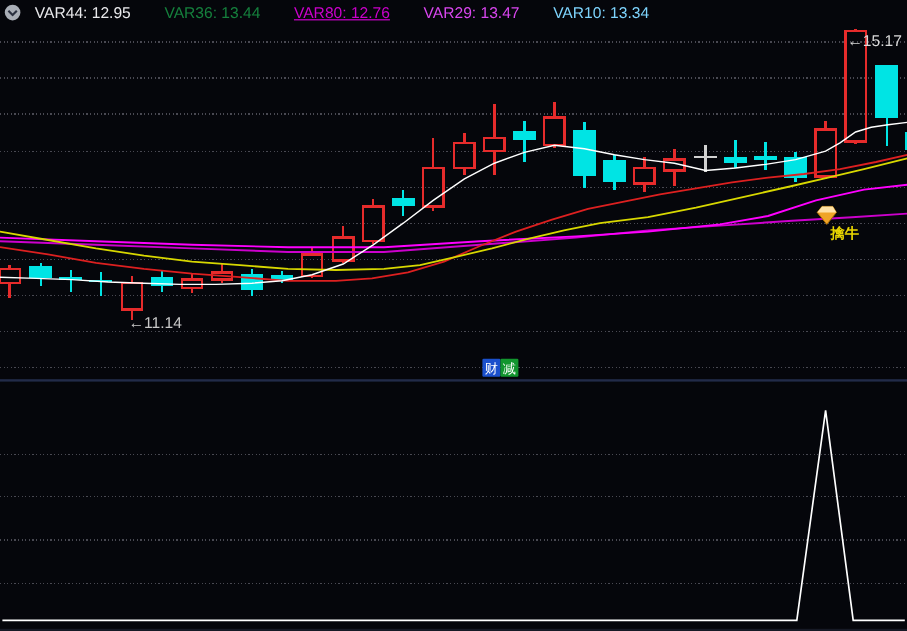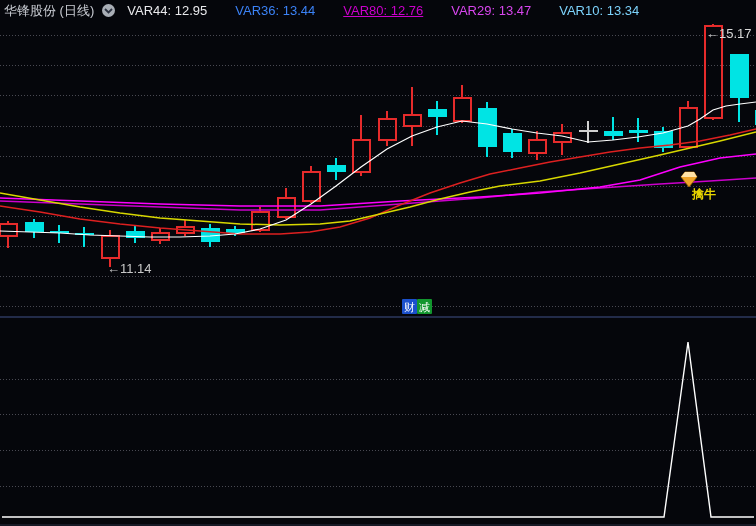--- a/index.html
+++ b/index.html
@@ -140,29 +140,28 @@
       <rect x="402" y="299" width="15" height="15" fill="#1b50cc" rx="1"></rect>
       <text x="409.5" y="310.5" fill="#ffffff" font-size="11" text-anchor="middle">财</text>
       <rect x="417" y="299" width="15" height="15" fill="#12962e" rx="1"></rect>
       <text x="424.5" y="310.5" fill="#ffffff" font-size="11" text-anchor="middle">减</text>
       <polygon points="681,177 685,172 694,172 697,177 689,187" fill="#f0a428" stroke="#a86a00" stroke-width="0.8"></polygon>
       <polygon points="681,177 685,172 694,172 697,177" fill="#ffe2a6"></polygon>
       <text x="692" y="198" fill="#e8d500" font-size="12" font-weight="bold">擒牛</text>
     </svg>
 
   <div class="hdr main-hdr">
-    <span class="t-name">华锋股份 (日线)</span>
     <span class="circ">
       <svg width="9" height="6" viewBox="0 0 9 6">
           <polyline points="1,1 4.5,4.5 8,1" fill="none" stroke="#2b3140" stroke-width="1.8"></polyline>
         </svg>
     </span>
     <span class="vars">
         <span style="color: rgb(233, 233, 236);">VAR44: 12.95</span>
-        <span style="color: #3b82f6;">VAR36: 13.44</span>
+        <span style="color: #15803d;">VAR36: 13.44</span>
         <span style="color: rgb(204, 0, 204); text-decoration: underline;">VAR80: 12.76</span>
         <span style="color: #d946ef;">VAR29: 13.47</span>
         <span style="color: #7dd3fc;">VAR10: 13.34</span>
       </span>
   </div>
 
   <div class="divider"></div>
 
 
   <div class="bottom-edge"></div>

